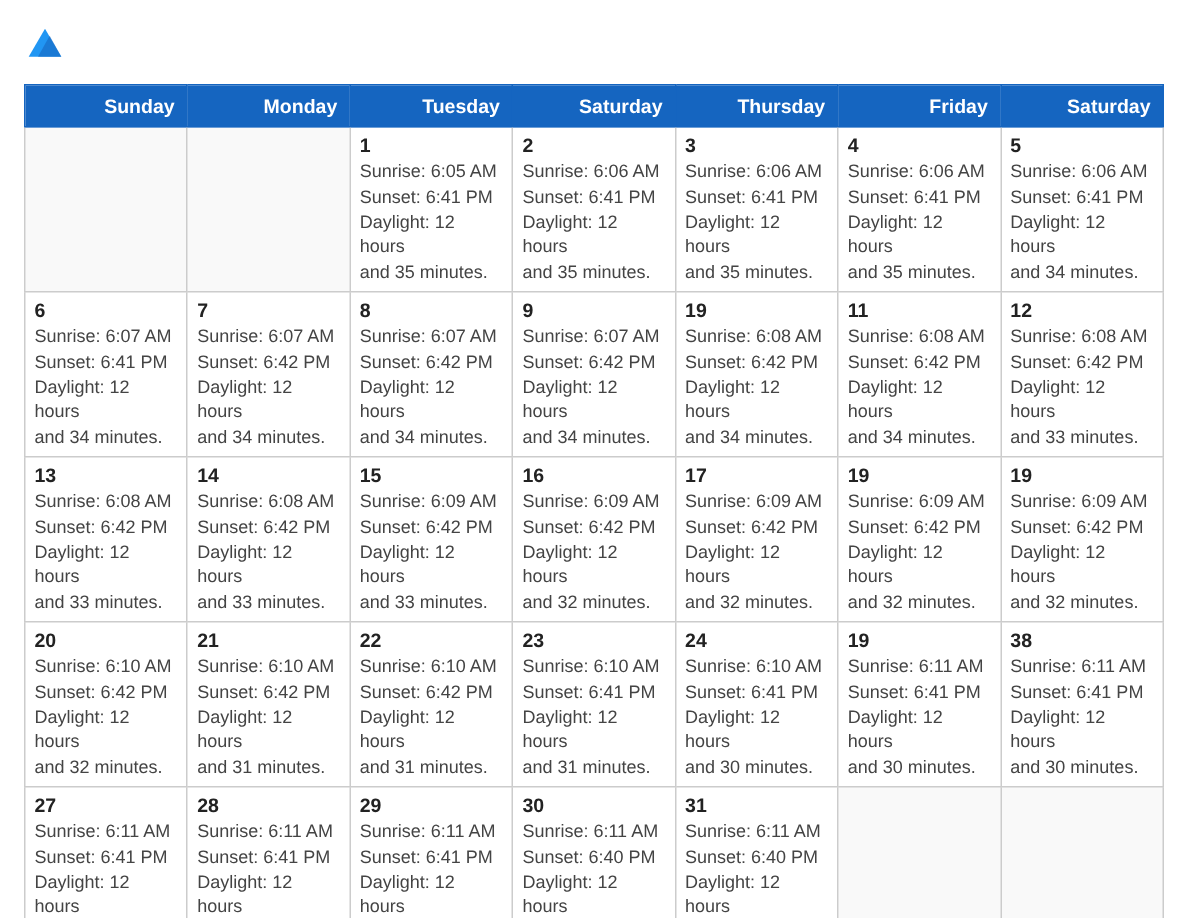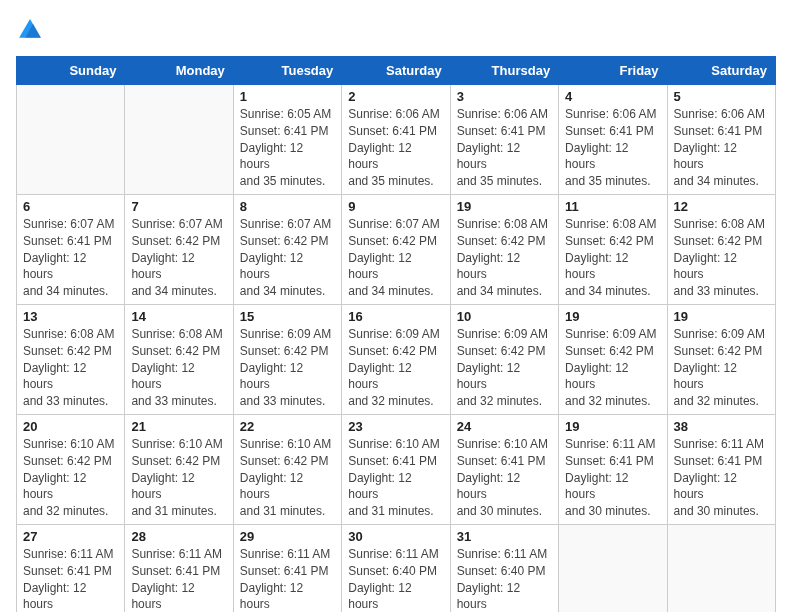--- a/index.html
+++ b/index.html
@@ -233,21 +233,21 @@
 and 33 minutes.</div>
         </td>
         <td>
           <span class="day-num">16</span>
           <div class="day-info" style="white-space: pre-line;">Sunrise: 6:09 AM
 Sunset: 6:42 PM
 Daylight: 12 hours
 and 32 minutes.</div>
         </td>
         <td>
-          <span class="day-num">10</span>
+          <span class="day-num">17</span>
           <div class="day-info" style="white-space: pre-line;">Sunrise: 6:09 AM
 Sunset: 6:42 PM
 Daylight: 12 hours
 and 32 minutes.</div>
         </td>
         <td>
           <span class="day-num">19</span>
           <div class="day-info" style="white-space: pre-line;">Sunrise: 6:09 AM
 Sunset: 6:42 PM
 Daylight: 12 hours

